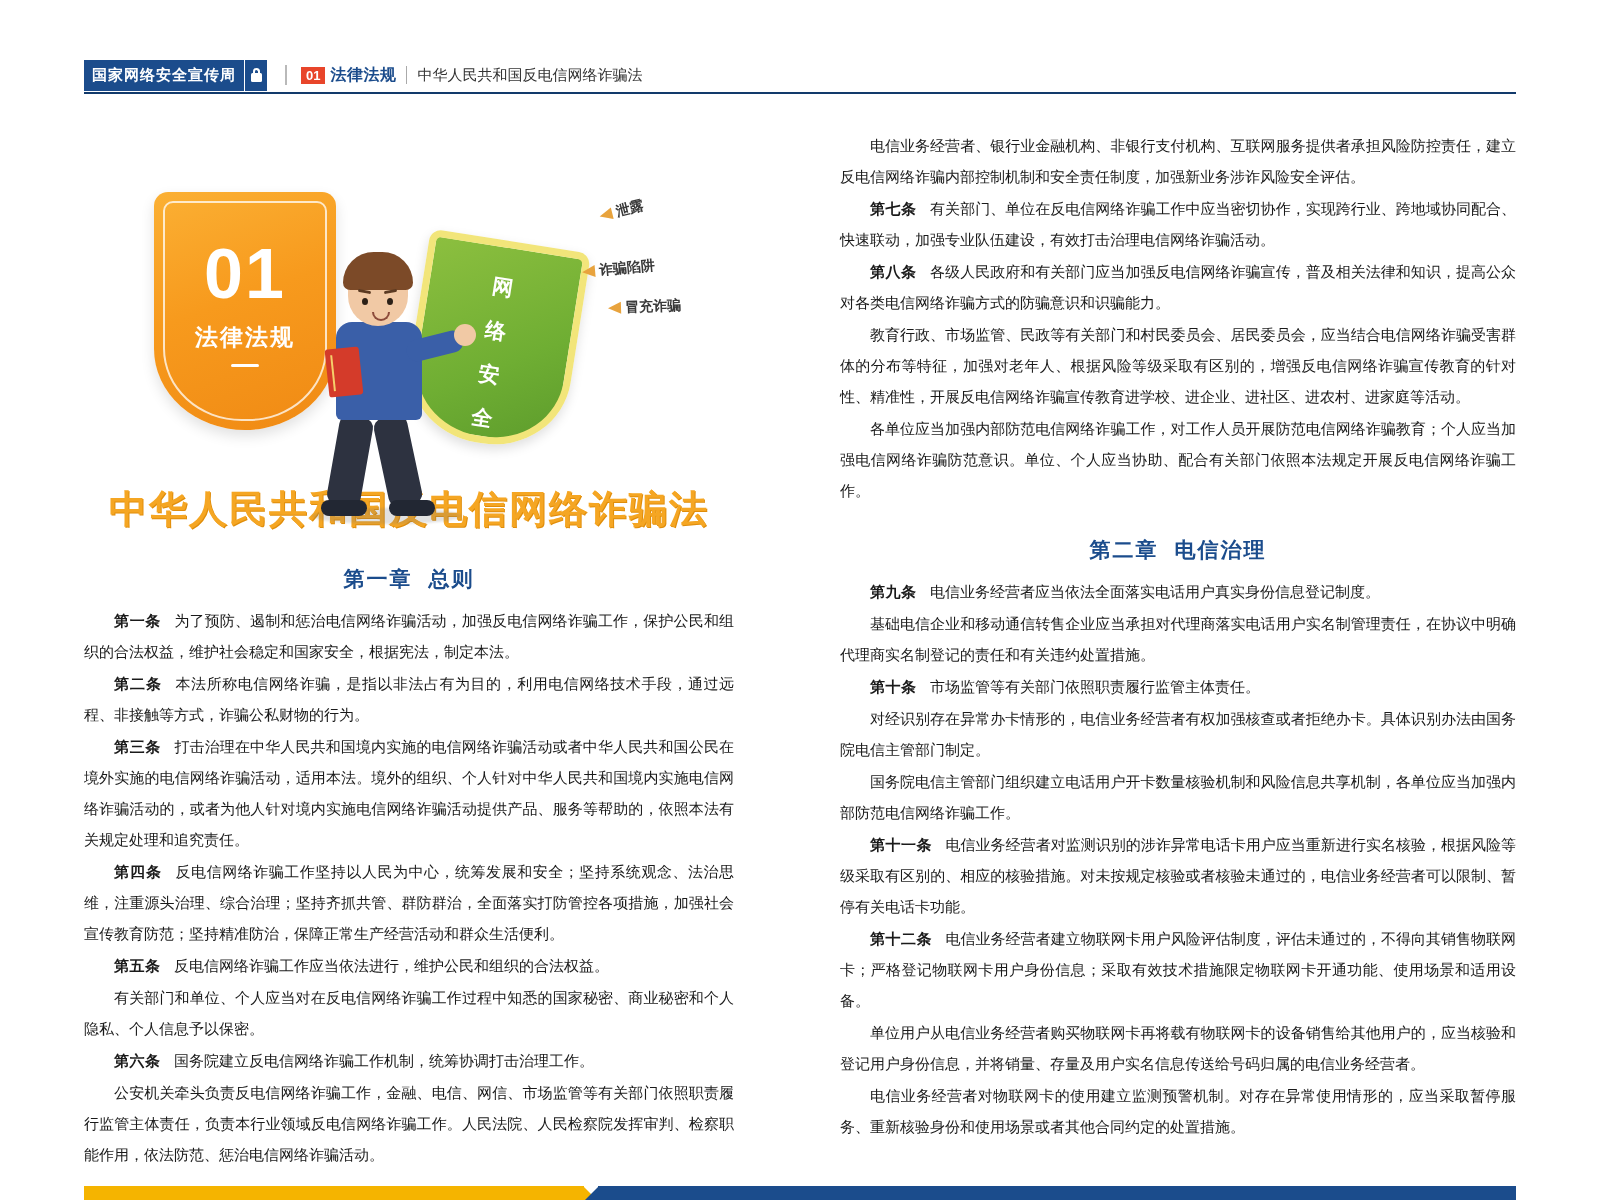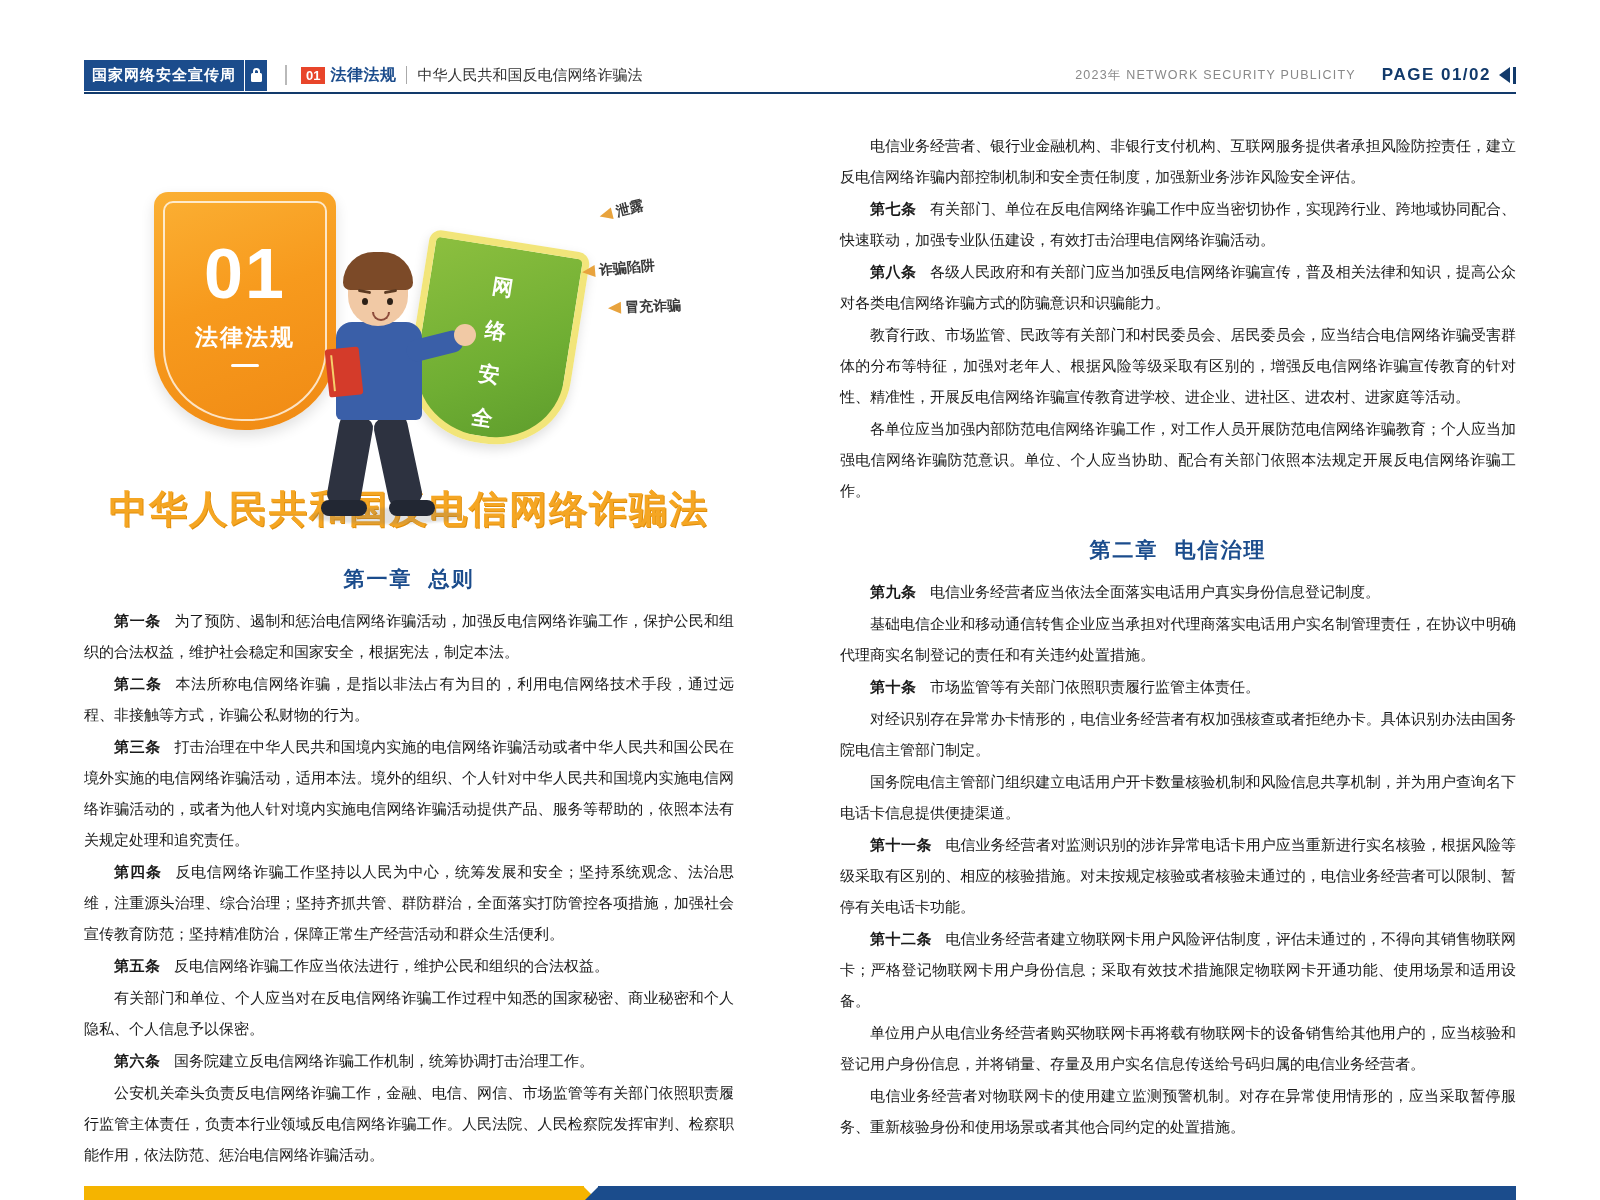--- a/index.html
+++ b/index.html
@@ -440,26 +440,20 @@
       <span class="lock-glyph">
           <span class="shackle"></span>
           <span class="body"></span>
         </span>
     </div>
     <div class="sep-bar"></div>
     <div class="chapter-num">01</div>
     <div class="chapter-label">法律法规</div>
     <div class="thin-sep"></div>
     <div class="doc-title-small">中华人民共和国反电信网络诈骗法</div>
-    <div class="header-right">
-      <div class="header-en">2023年  NETWORK  SECURITY  PUBLICITY</div>
-      <div class="page-no">PAGE  01/02</div>
-      <div class="page-tri"></div>
-      <div class="page-bar"></div>
-    </div>
   </div>
 
   <div class="col-left">
 
     <div class="hero">
       <div class="badge">
         <div class="badge-num">01</div>
         <div class="badge-text">法律法规</div>
         <div class="badge-line"></div>
       </div>
@@ -528,21 +522,21 @@
     <p class="para"><span>各单位应当加强内部防范电信网络诈骗工作，对工作人员开展防范电信网络诈骗教育；个人应当加强电信网络诈骗防范意识。单位、个人应当协助、配合有关部门依照本法规定开展反电信网络诈骗工作。</span></p>
 
     <div class="chapter-heading">
       <span>第二章</span><span class="sp"></span><span>电信治理</span>
     </div>
 
     <p class="para"><b>第九条</b><span class="aft">电信业务经营者应当依法全面落实电话用户真实身份信息登记制度。</span></p>
     <p class="para"><span>基础电信企业和移动通信转售企业应当承担对代理商落实电话用户实名制管理责任，在协议中明确代理商实名制登记的责任和有关违约处置措施。</span></p>
     <p class="para"><b>第十条</b><span class="aft">市场监管等有关部门依照职责履行监管主体责任。</span></p>
     <p class="para"><span>对经识别存在异常办卡情形的，电信业务经营者有权加强核查或者拒绝办卡。具体识别办法由国务院电信主管部门制定。</span></p>
-    <p class="para"><span>国务院电信主管部门组织建立电话用户开卡数量核验机制和风险信息共享机制，并为用户查询名下电话卡信息提供便捷渠道。</span></p>
+    <p class="para"><span>国务院电信主管部门组织建立电话用户开卡数量核验机制和风险信息共享机制，各单位应当加强内部防范电信网络诈骗工作。</span></p>
     <p class="para"><b>第十一条</b><span class="aft">电信业务经营者对监测识别的涉诈异常电话卡用户应当重新进行实名核验，根据风险等级采取有区别的、相应的核验措施。对未按规定核验或者核验未通过的，电信业务经营者可以限制、暂停有关电话卡功能。</span></p>
     <p class="para"><b>第十二条</b><span class="aft">电信业务经营者建立物联网卡用户风险评估制度，评估未通过的，不得向其销售物联网卡；严格登记物联网卡用户身份信息；采取有效技术措施限定物联网卡开通功能、使用场景和适用设备。</span></p>
     <p class="para"><span>单位用户从电信业务经营者购买物联网卡再将载有物联网卡的设备销售给其他用户的，应当核验和登记用户身份信息，并将销量、存量及用户实名信息传送给号码归属的电信业务经营者。</span></p>
     <p class="para"><span>电信业务经营者对物联网卡的使用建立监测预警机制。对存在异常使用情形的，应当采取暂停服务、重新核验身份和使用场景或者其他合同约定的处置措施。</span></p>
 
   </div>
 
   <div class="footer">
     <div class="f-yellow"></div>
     <div class="f-blue"></div>

